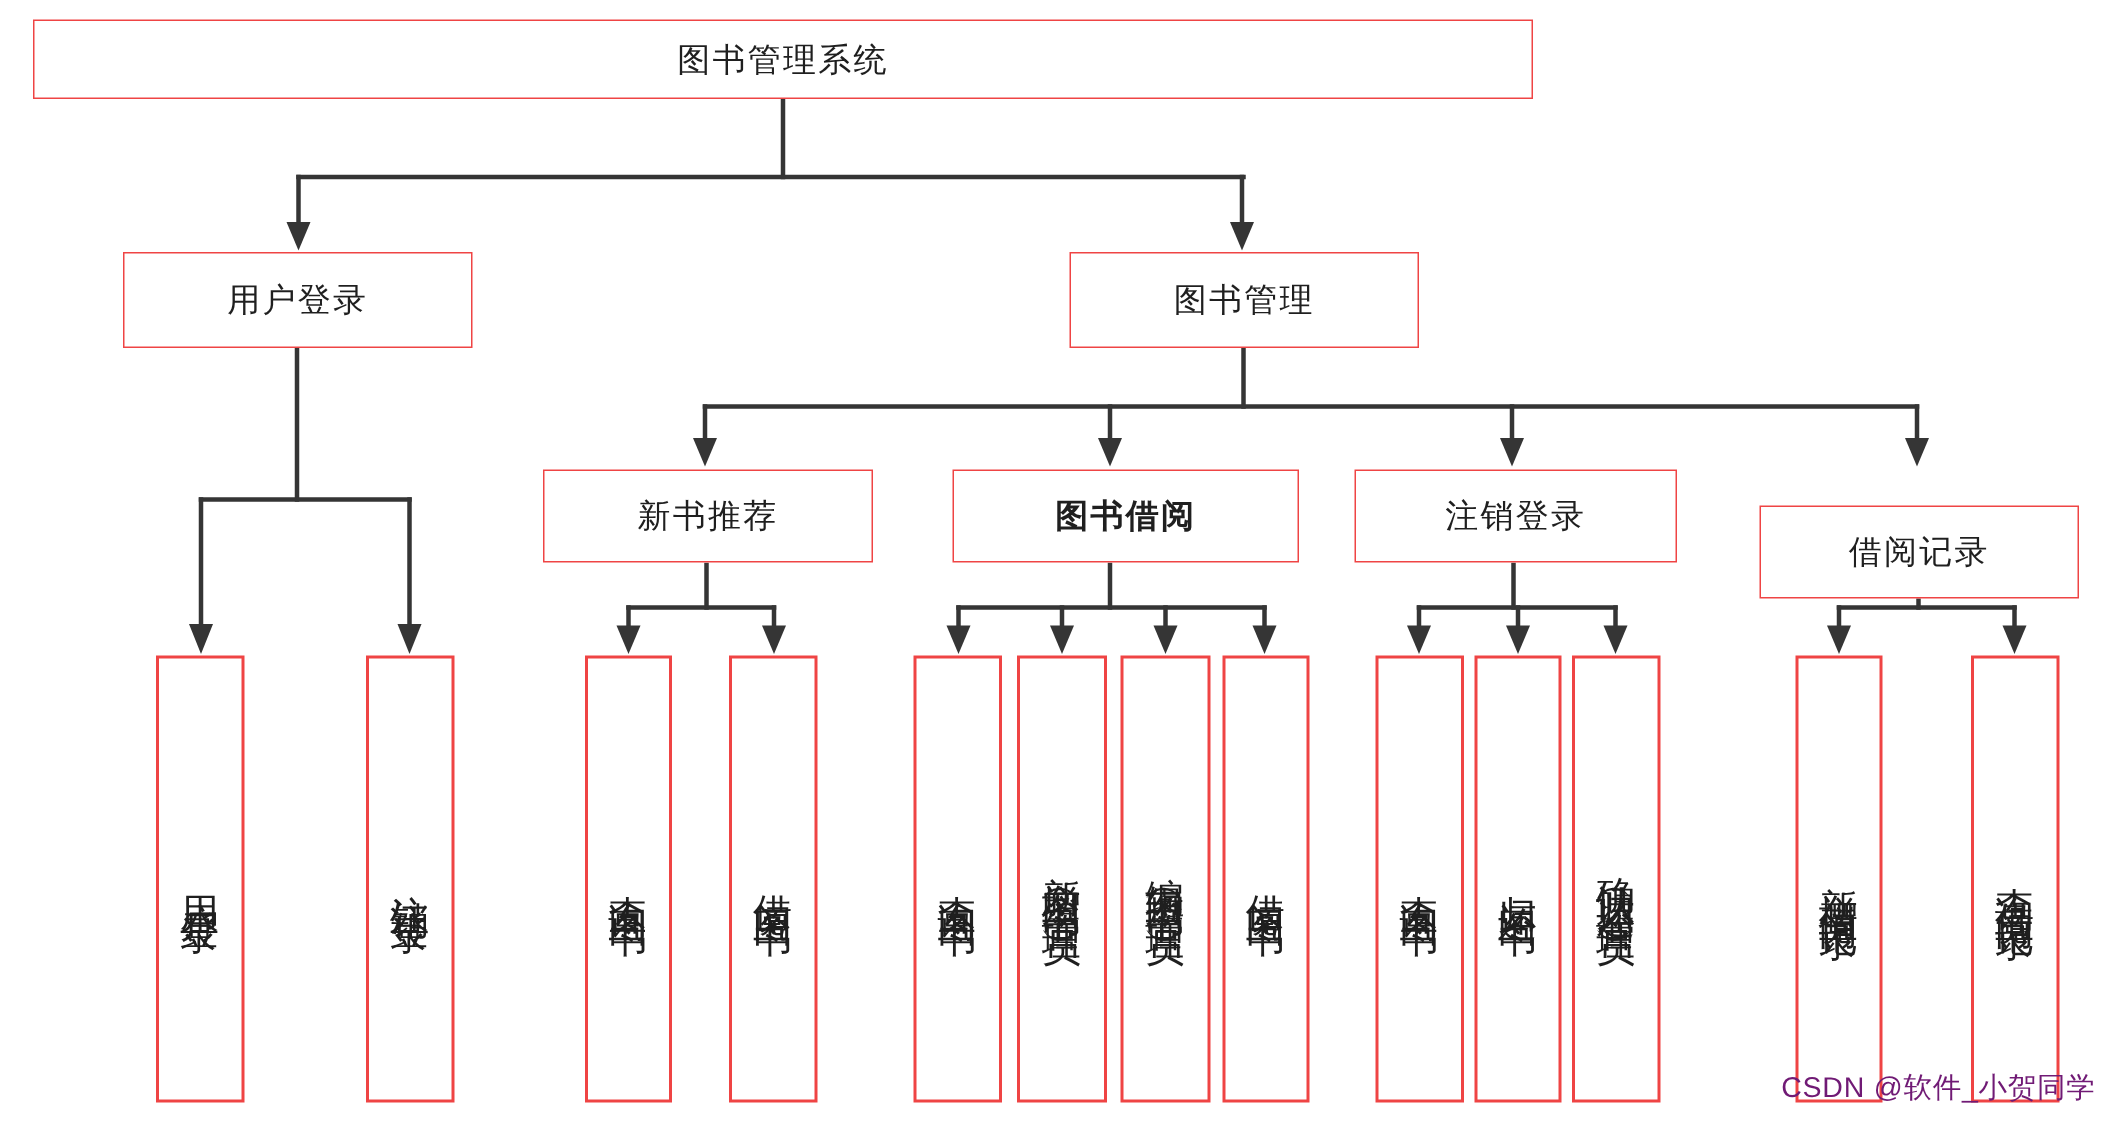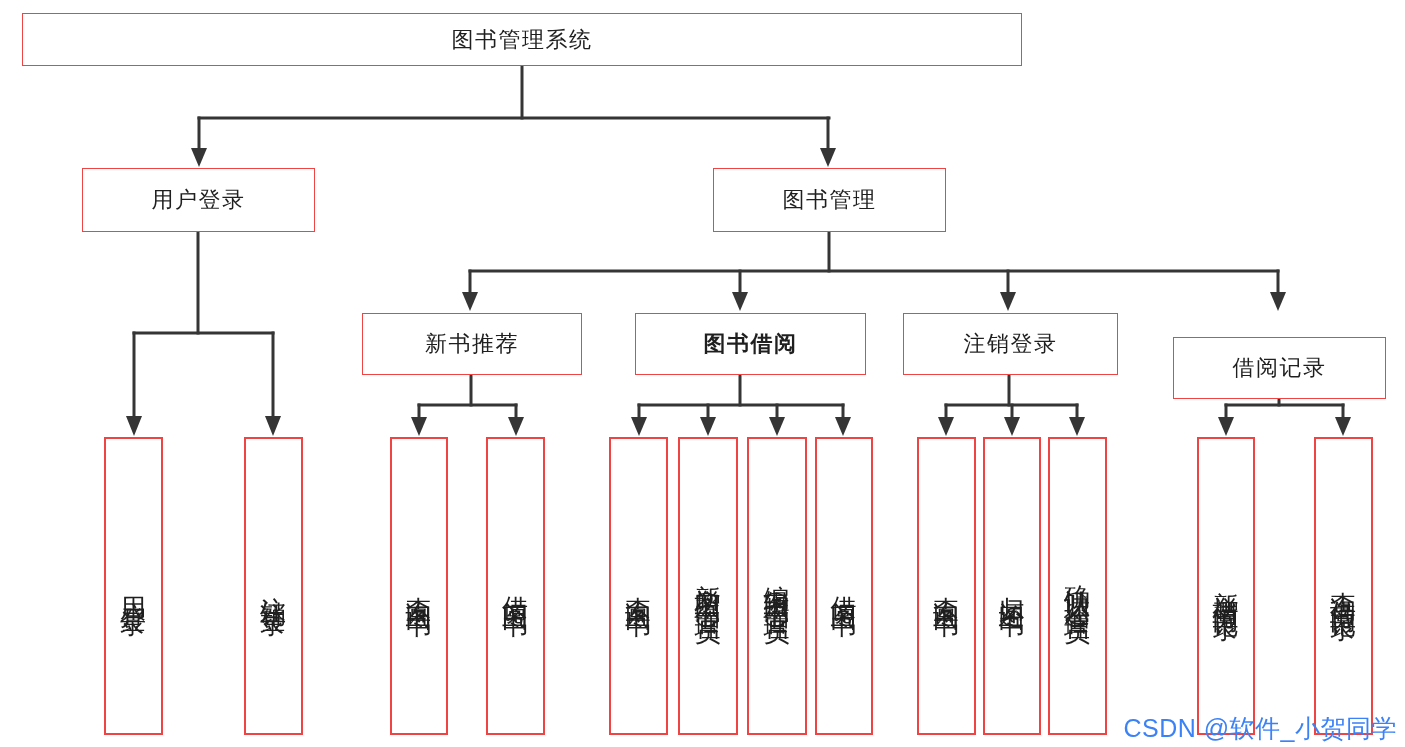--- a/index.html
+++ b/index.html
@@ -53,22 +53,22 @@
   .lf-c4{left:815px; top:437px;width:58px;height:298px;}
   .lf-d1{left:917px; top:437px;width:59px;height:298px;}
   .lf-d2{left:983px; top:437px;width:58px;height:298px;}
   .lf-d3{left:1048px;top:437px;width:59px;height:298px;}
   .lf-e1{left:1197px;top:437px;width:58px;height:298px;}
   .lf-e2{left:1314px;top:437px;width:59px;height:298px;}
   .watermark{
     position:absolute;
     right:8px;top:712px;
     z-index:5;
-    font-size:25px;
-    color:#3b82f6;
+    font-size:19px;
+    color:#701a75;
     letter-spacing:0.5px;
     white-space:nowrap;
   }
   line{stroke:#353535;stroke-width:3;}
   polygon{fill:#353535;}
 </style>
 </head>
 <body>
 
 <div id="canvas">

